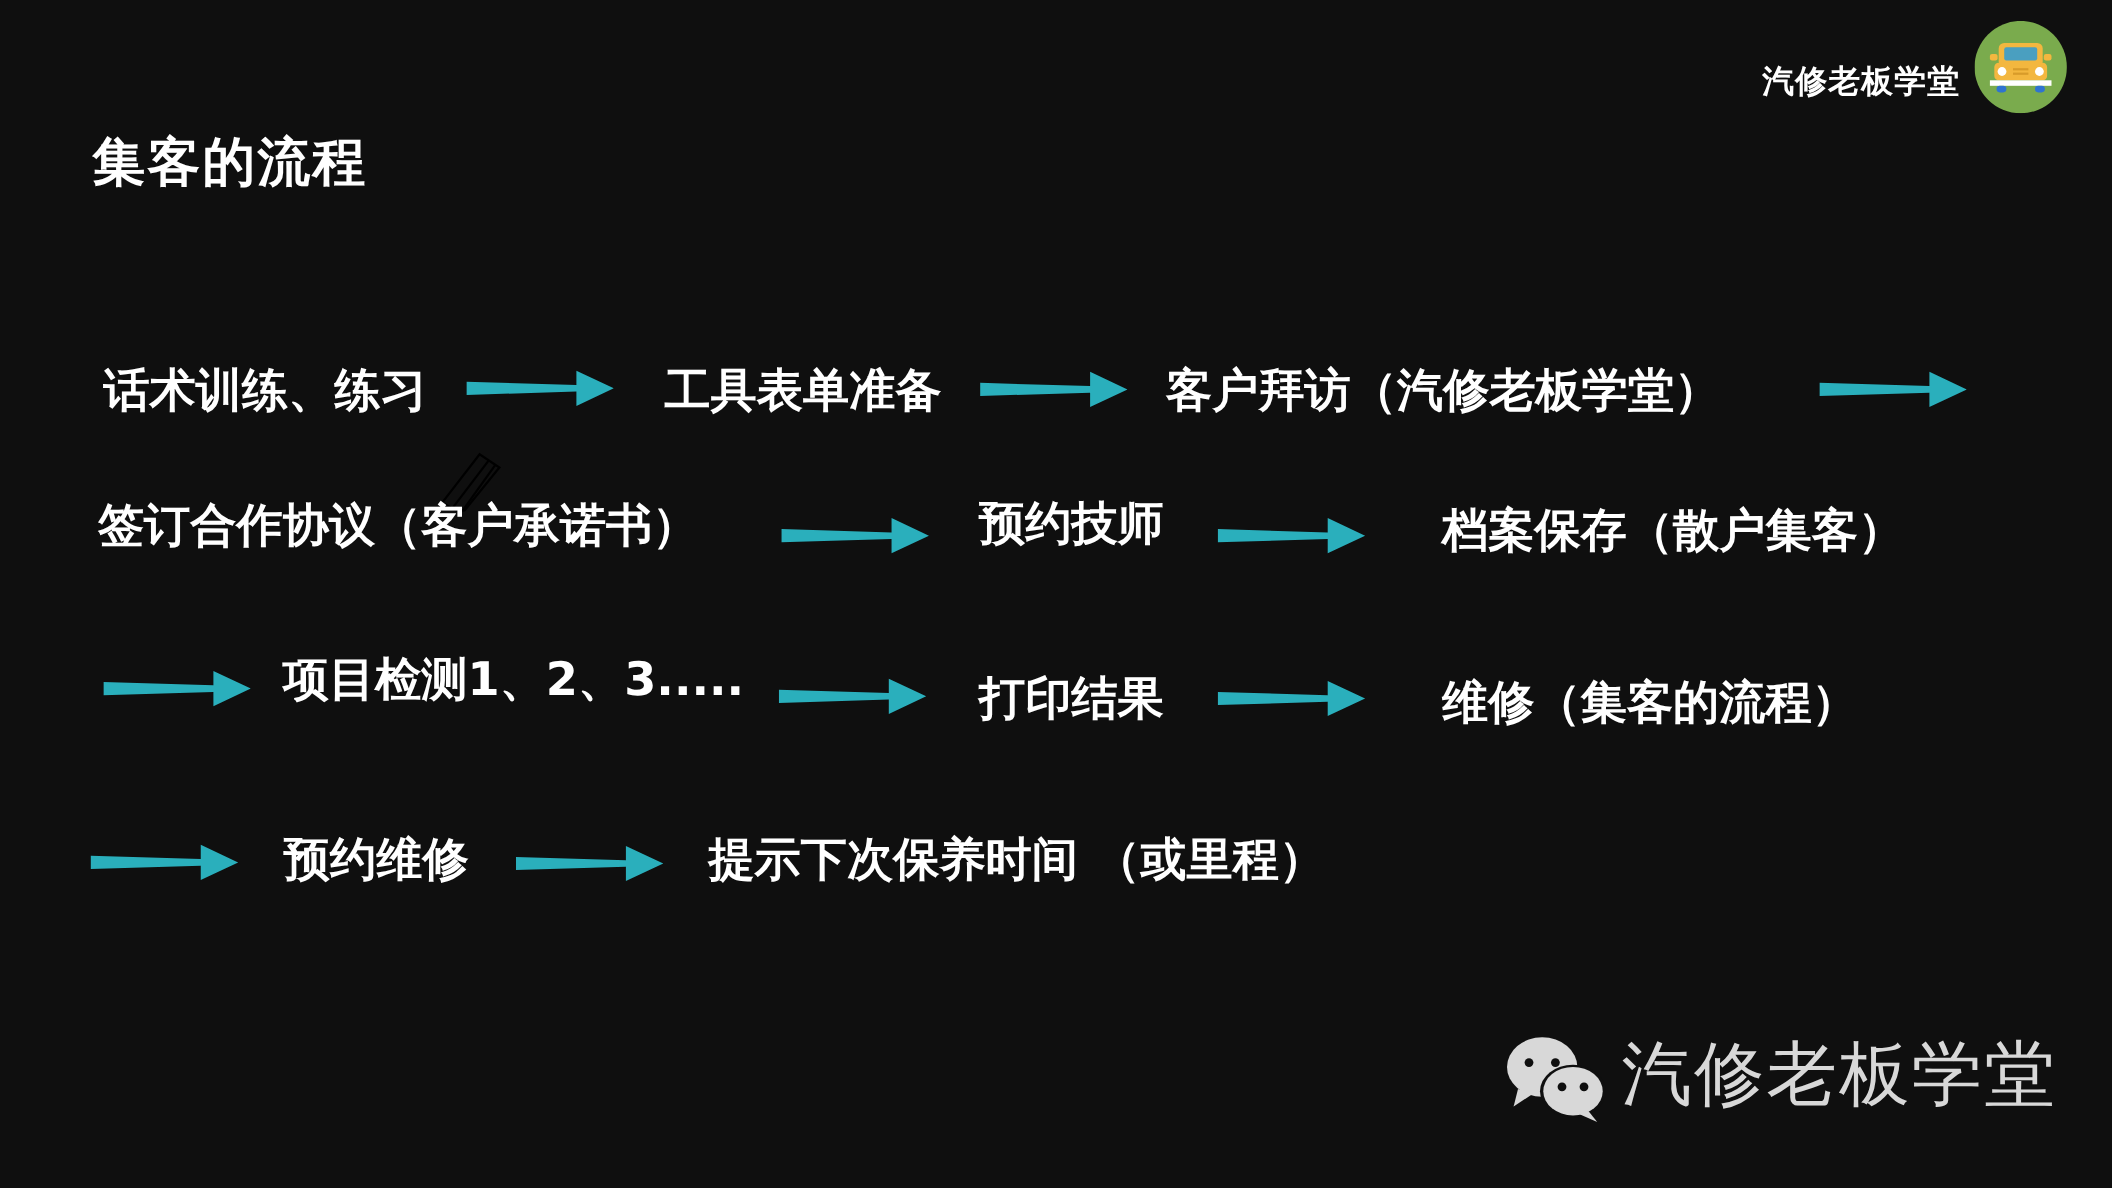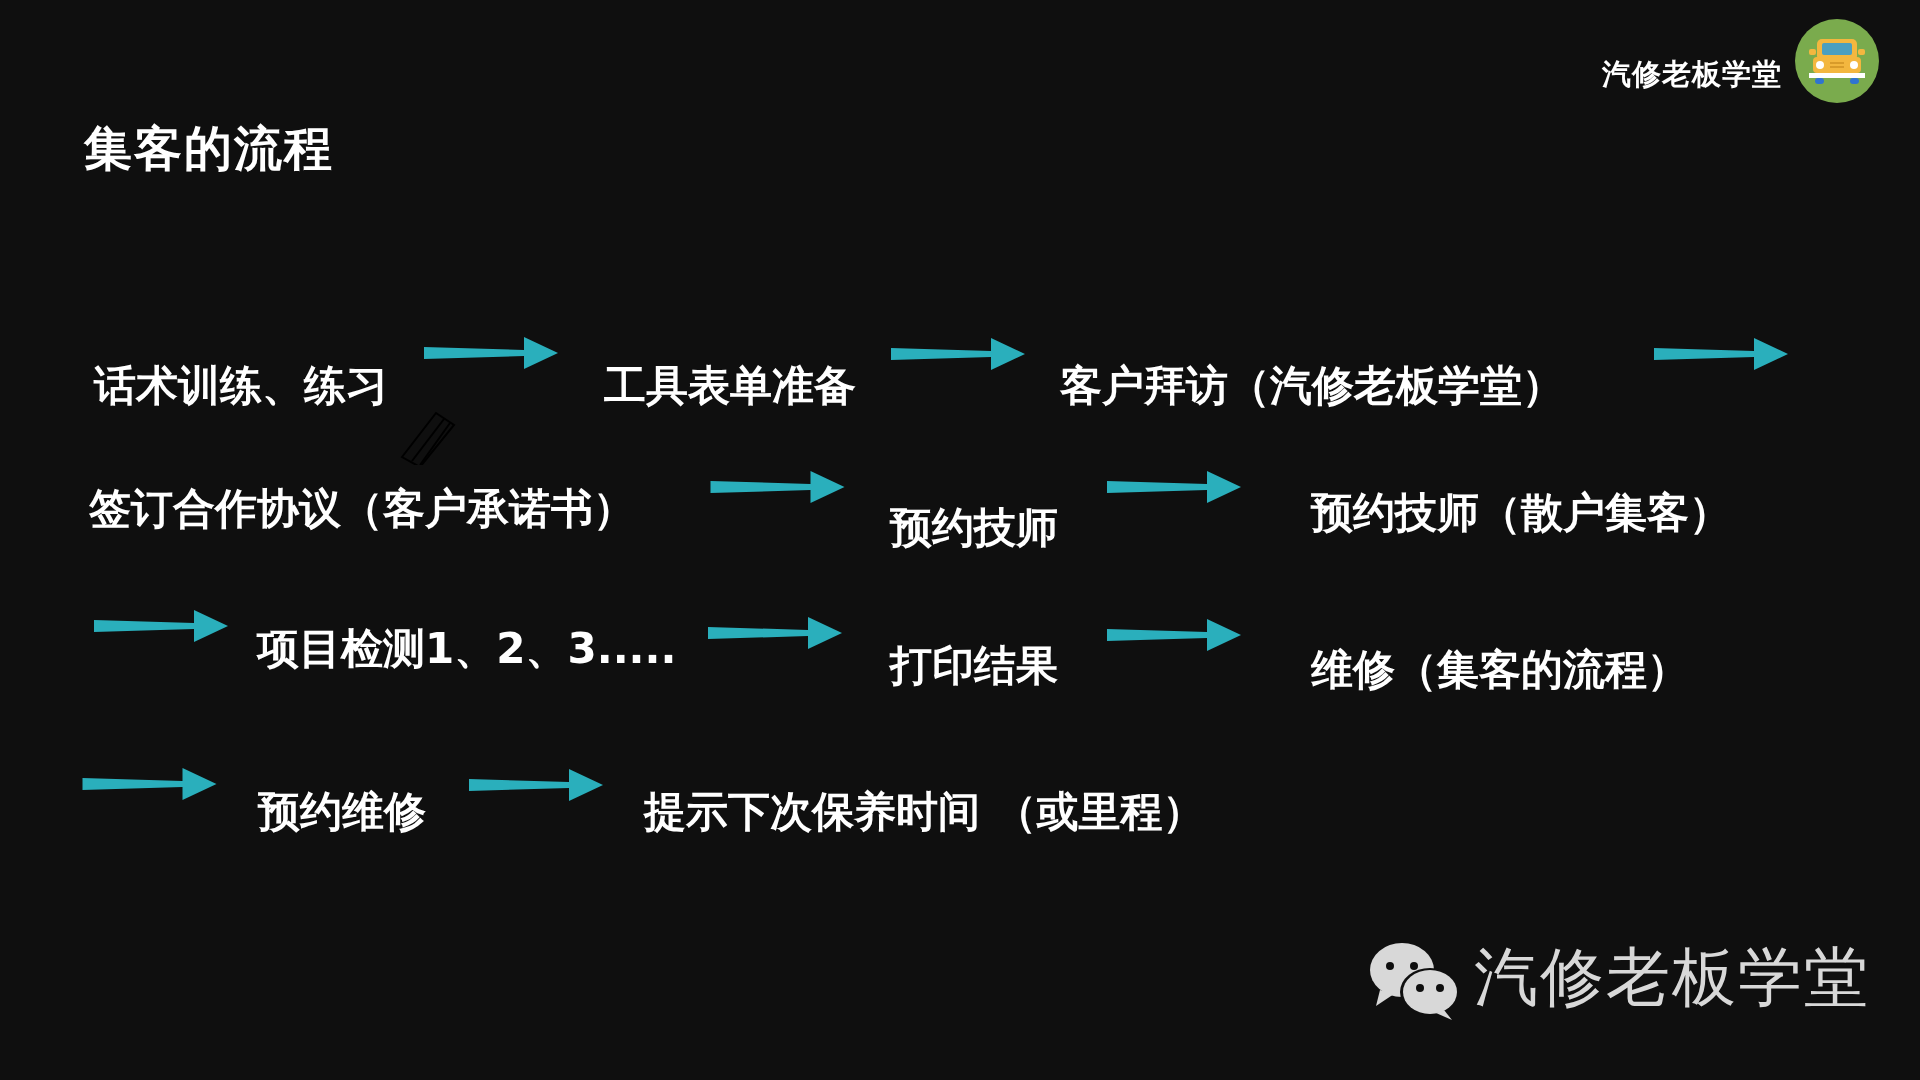--- a/index.html
+++ b/index.html
@@ -20,21 +20,20 @@
     left: 1602px; top: 60px;
     font-size: 29px; font-weight: bold; line-height: 1;
     letter-spacing: 1px;
   }
   .logo {
     left: 1795px; top: 19px; width: 84px; height: 84px;
   }
   .step {
     font-size: 42px; font-weight: bold; line-height: 1;
     white-space: nowrap;
-    margin-top: 31px;
   }
   .arrow { height: 40px; }
   .pencil { left: 392px; top: 405px; width: 80px; height: 60px; }
   .footer-icon { left: 1366px; top: 940px; width: 96px; height: 82px; }
   .footer-text {
     left: 1474px; top: 945px;
     font-size: 64px; color: #d8d8d8; line-height: 1;
     letter-spacing: 2px;
   }
 </style>
@@ -78,25 +77,25 @@
   </svg>
 <div class="abs step" style="left:1060px; top:334px;">客户拜访（汽修老板学堂）</div>
 <svg class="abs arrow" style="left:1654px; top:334px; width:134px;" viewBox="0 0 134 40">
     <polygon points="0,14 100,17 100,4 134,20 100,36 100,23 0,26" fill="#2aafbc"></polygon>
   </svg>
 
 <div class="abs step" style="left:89px; top:457px;">签订合作协议（客户承诺书）</div>
 <svg class="abs arrow" style="left:710px; top:467px; width:135px;" viewBox="0 0 134 40">
     <polygon points="0,14 100,17 100,4 134,20 100,36 100,23 0,26" fill="#2aafbc"></polygon>
   </svg>
-<div class="abs step" style="left:890px; top:476px;">预约技师</div>
+<div class="abs step" style="left:890px; top:455px;">预约技师</div>
 <svg class="abs arrow" style="left:1107px; top:467px; width:134px;" viewBox="0 0 134 40">
     <polygon points="0,14 100,17 100,4 134,20 100,36 100,23 0,26" fill="#2aafbc"></polygon>
   </svg>
-<div class="abs step" style="left:1311px; top:461px;">预约技师（散户集客）</div>
+<div class="abs step" style="left:1311px; top:461px;">档案保存（散户集客）</div>
 
 <svg class="abs arrow" style="left:94px; top:606px; width:134px;" viewBox="0 0 134 40">
     <polygon points="0,14 100,17 100,4 134,20 100,36 100,23 0,26" fill="#2aafbc"></polygon>
   </svg>
 <div class="abs step" style="left:257px; top:597px;">项目检测1、2、3.....</div>
 <svg class="abs arrow" style="left:708px; top:613px; width:134px;" viewBox="0 0 134 40">
     <polygon points="0,14 100,17 100,4 134,20 100,36 100,23 0,26" fill="#2aafbc"></polygon>
   </svg>
 <div class="abs step" style="left:890px; top:614px;">打印结果</div>
 <svg class="abs arrow" style="left:1107px; top:615px; width:134px;" viewBox="0 0 134 40">

